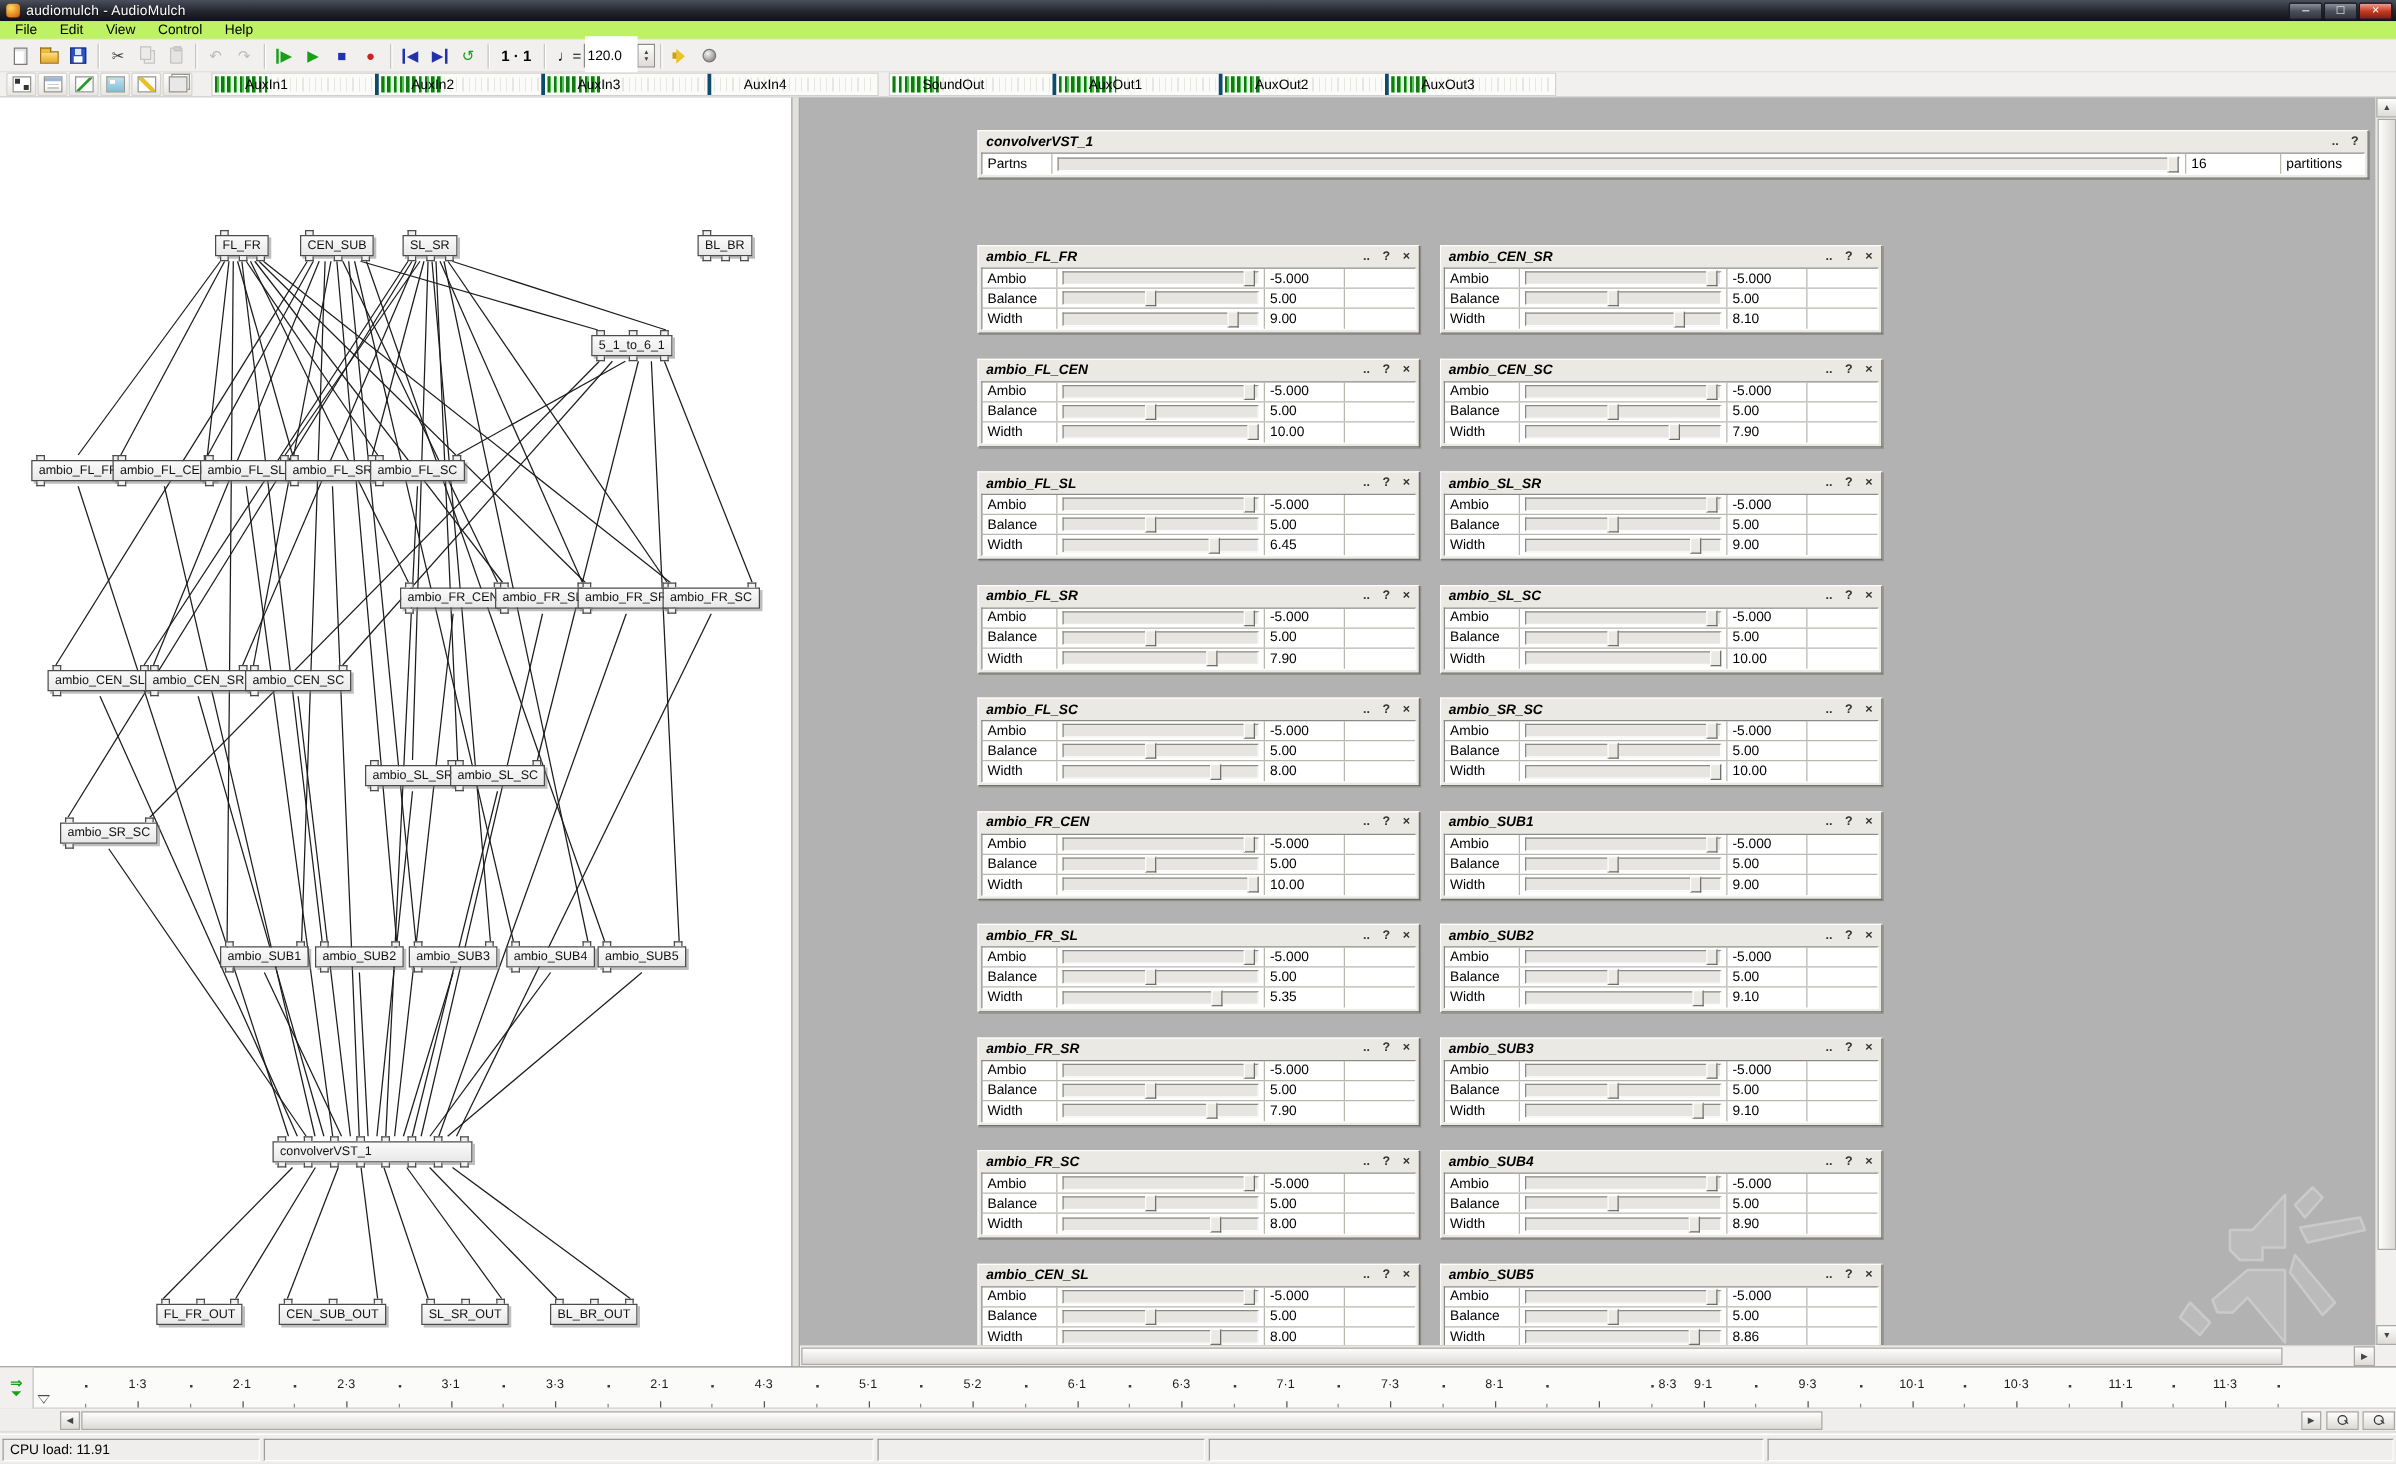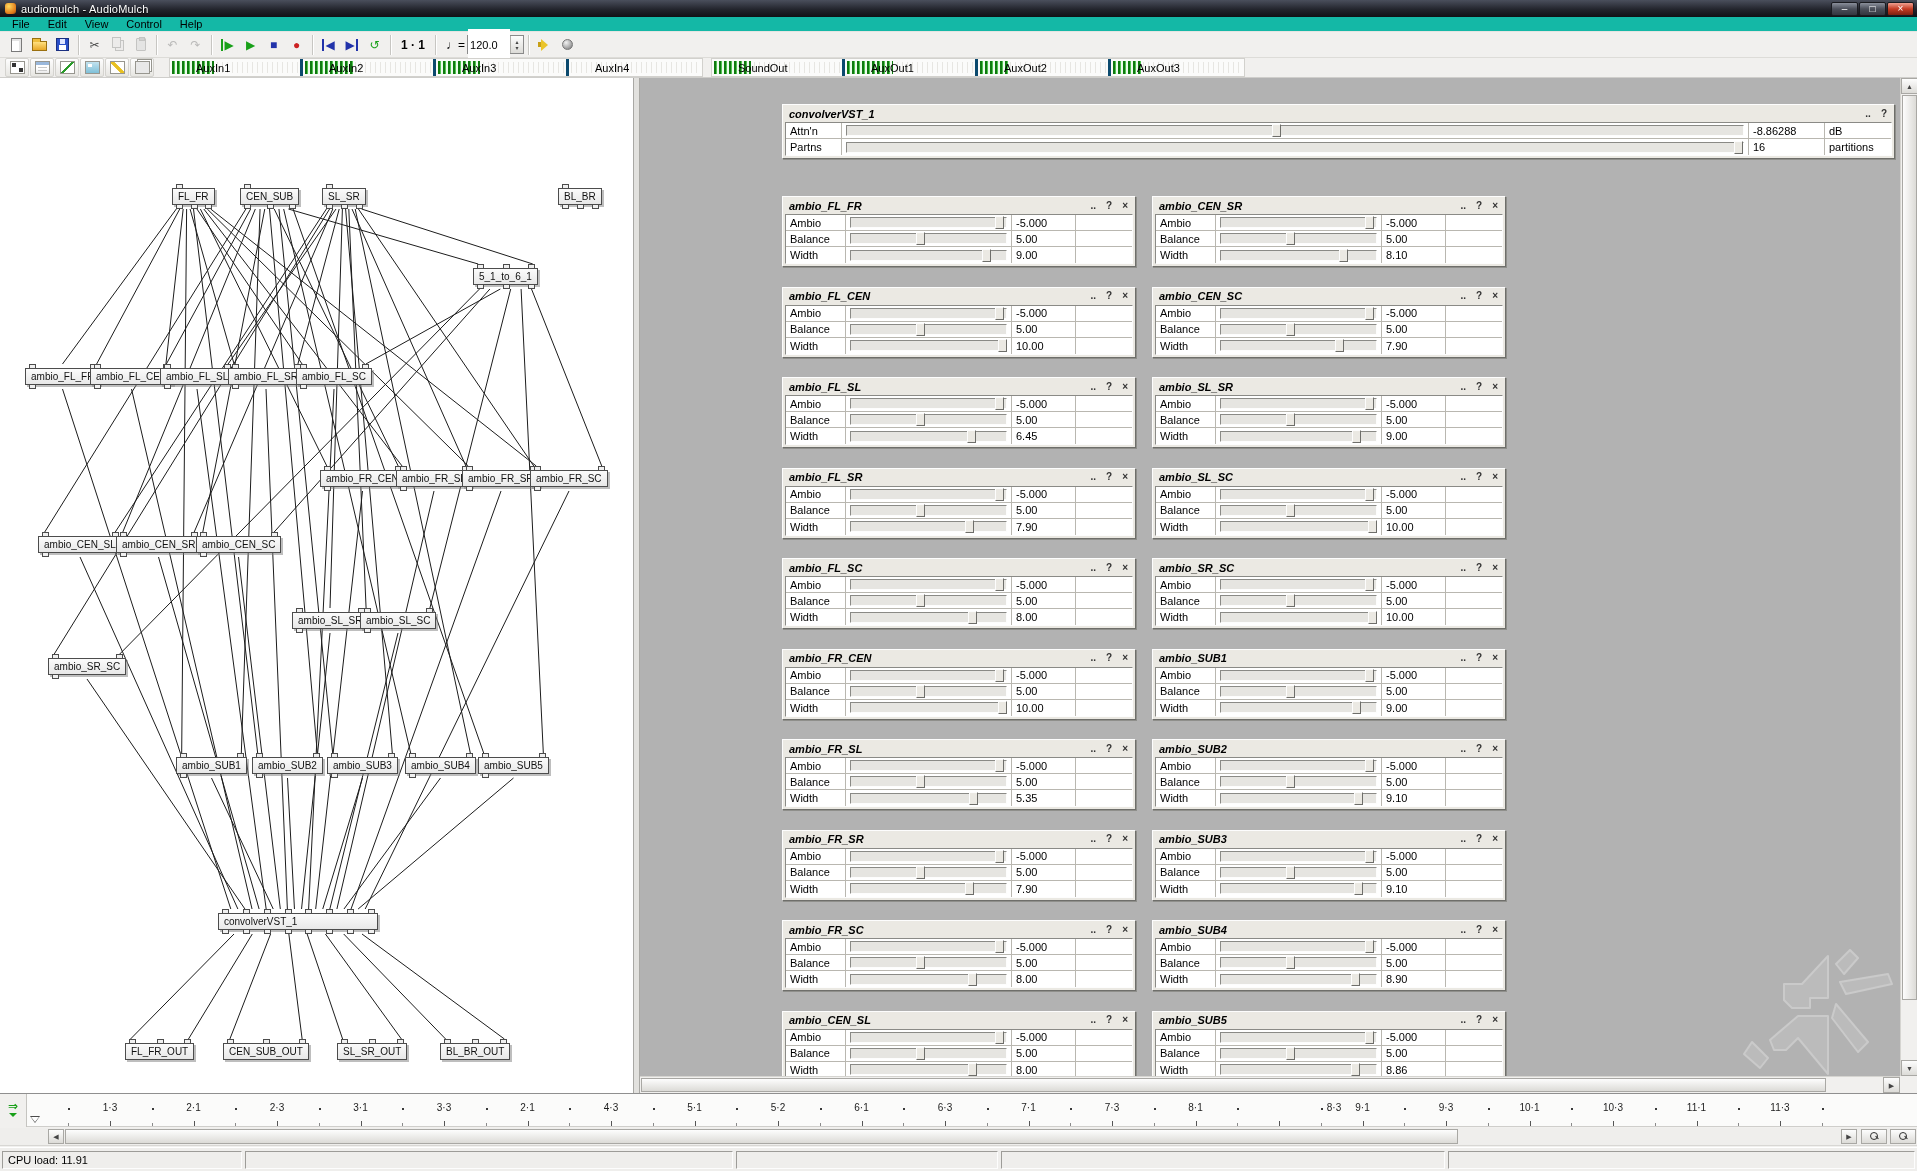--- a/index.html
+++ b/index.html
@@ -10,21 +10,21 @@
   
   #titlebar{height:17px;background:linear-gradient(#4a4f5c,#23252d 55%,#101116);display:flex;align-items:center;color:#fff;padding:0 3px}
   #title-icon{width:11px;height:11px;border-radius:3px;background:radial-gradient(circle at 35% 30%,#ffd95e,#e07818 70%,#8a4a10);margin:0 5px 0 2px;flex:none}
   #title-text{font-size:11px;letter-spacing:.2px;text-shadow:0 1px 1px #000}
   #win-controls{margin-left:auto;display:flex;gap:1px}
   .wbtn{width:27px;height:14px;display:flex;align-items:center;justify-content:center;font-size:10px;line-height:1;color:#fff;border:1px solid #1a1b20;border-radius:2px}
   .wbtn.mm{background:linear-gradient(#8a8f9b,#4a4e59 50%,#34363f)}
   .wbtn.cl{background:linear-gradient(#f0a090,#c43a22 50%,#7e1f10)}
 
   
-  #menubar{height:15px;display:flex;align-items:center;background:#14b8a6;padding-left:3px;border-bottom:1px solid #e6e5e2}
+  #menubar{height:15px;display:flex;align-items:center;background:#bef264;padding-left:3px;border-bottom:1px solid #e6e5e2}
   .menu-item{padding:0 9px;height:15px;line-height:15px}
 
   
   #toolbar1{height:26px;display:flex;align-items:center;background:#f1f0ee;padding-left:5px;border-bottom:1px solid #dddcd8}
   .tbtn{min-width:23px;height:22px;display:flex;align-items:center;justify-content:center;border:1px solid transparent;border-radius:2px}
   .tsep{width:1px;height:20px;background:#c7c6c2;box-shadow:1px 0 0 #fff;margin:0 4px;flex:none}
   .glyph{font-size:12px;line-height:1}
   .glyph.bl{border-left:2px solid currentColor;padding-left:1px}
   .glyph.br{border-right:2px solid currentColor;padding-right:1px}
   .dis{opacity:.45;filter:grayscale(1)}
@@ -413,30 +413,20 @@
       <div class="panel cvr" style="left: 142px; top: 26px; width: 1113px;">
             <div class="panel-h">
               <span class="panel-title">convolverVST_1</span>
               <div class="panel-btns">
                 <span>..</span>
                 <span>?</span>
               </div>
             </div>
             <div class="panel-body">
               <div class="prow">
-                <div class="lab">Attn'n</div>
-                <div class="sld">
-                  <div class="trk">
-                    <div class="th" style="left: calc(48% - 5px);"></div>
-                  </div>
-                </div>
-                <div class="val">-8.86288</div>
-                <div class="unit">dB</div>
-              </div>
-              <div class="prow">
                 <div class="lab">Partns</div>
                 <div class="sld">
                   <div class="trk">
                     <div class="th" style="left: calc(99.5% - 5px);"></div>
                   </div>
                 </div>
                 <div class="val">16</div>
                 <div class="unit">partitions</div>
               </div>
             </div>
@@ -1395,20 +1385,20 @@
     <div class="sb-btn" style="left:1841px" id="ts-right">▶</div>
     <div class="sb-btn" style="left:1861px;width:26px">
         <span class="mag"></span>
       </div>
     <div class="sb-btn" style="left:1890px;width:26px">
         <span class="mag"></span>
       </div>
   </div>
 
   <div id="status">
-    <div class="scell" style="width:240px">CPU load: 11.91</div>
+    <div class="scell" style="width:206px">CPU load: 11.91</div>
     <div class="scell" style="width:488px"></div>
     <div class="scell" style="width:262px"></div>
     <div class="scell" style="width:444px"></div>
     <div class="scell" style="flex:1"></div>
   </div>
 
 </div>
 
 </body></html>

